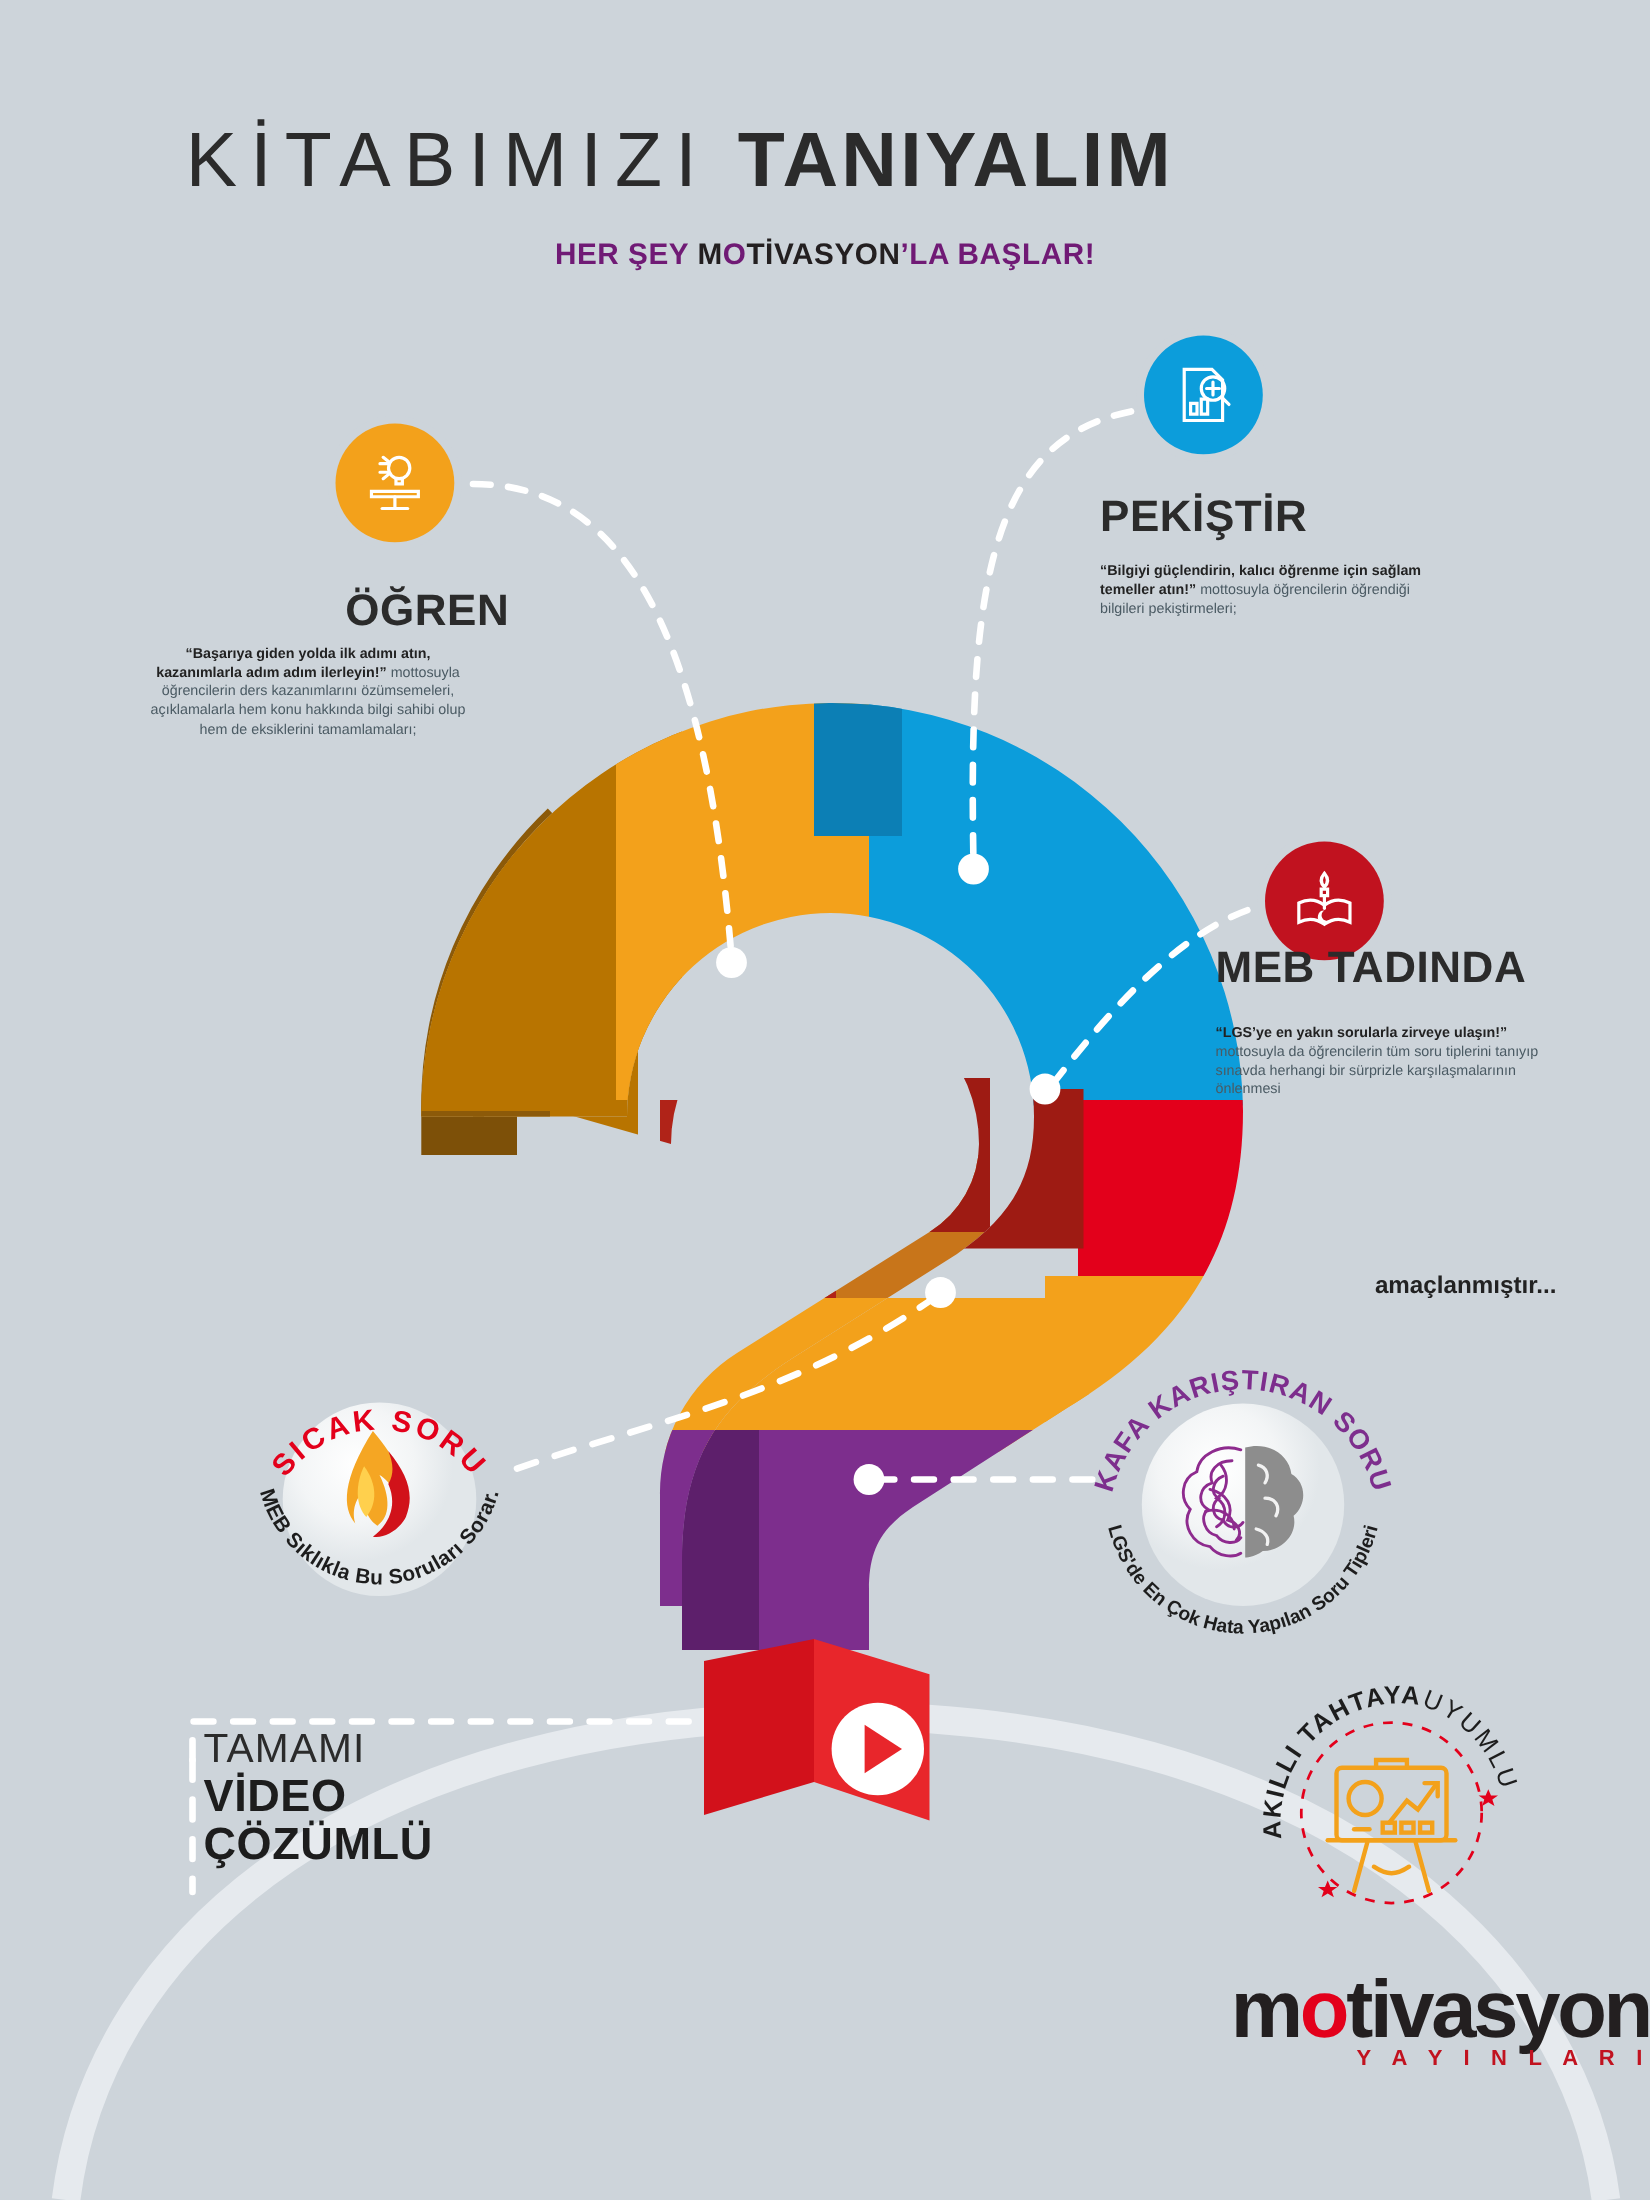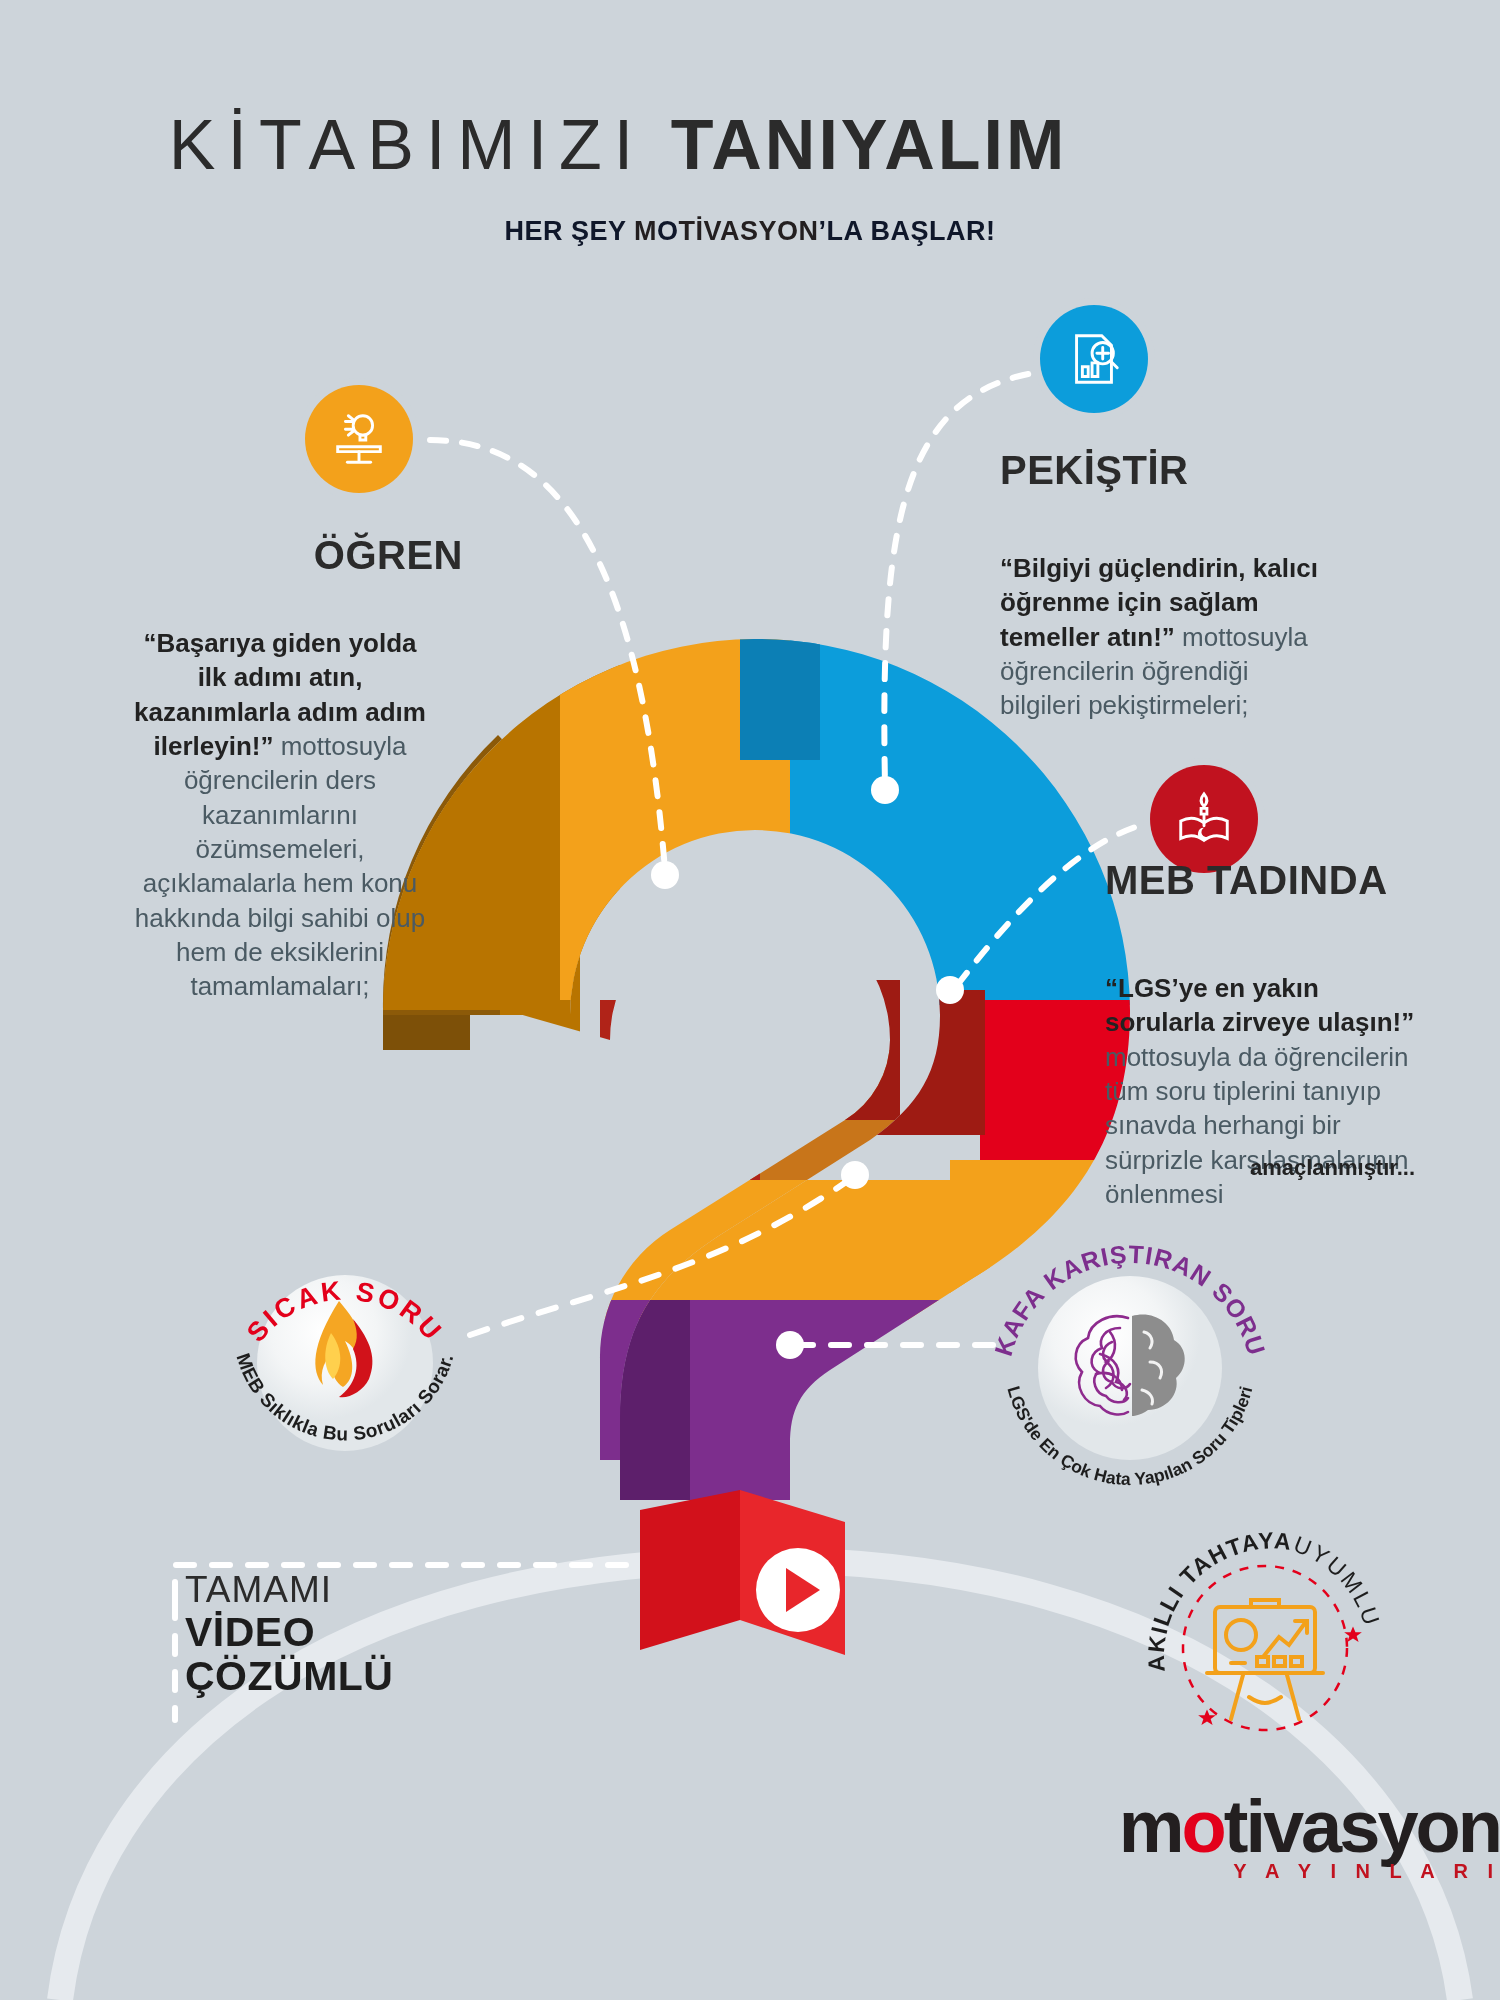--- a/index.html
+++ b/index.html
@@ -17,25 +17,25 @@
   #title{
     top:110px;left:0;width:1236px;text-align:center;
     font-size:70px;letter-spacing:6px;color:#2b2b2b;line-height:1;
   }
   #title .light{font-weight:300;letter-spacing:12px;}
   #title .bold{font-weight:800;letter-spacing:3px;}
   #subtitle{
     top:218px;left:0;width:1500px;text-align:center;
     font-size:27px;font-weight:800;letter-spacing:.5px;line-height:1;
   }
-  #subtitle .red{color:#0f172a;}
+  #subtitle .red{color:#701a75;}
   #subtitle .dark{color:#231f20;}
 
   
-  .blk{font-size:26px;line-height:1.32;color:#4a5a63;margin-top:41px;}
+  .blk{font-size:13px;line-height:1.32;color:#4a5a63;}
   .blk b{color:#222;font-weight:800;}
   .head{font-size:40px;font-weight:800;color:#2b2b2b;letter-spacing:.5px;line-height:1;}
 
   
   #ogren-head{top:535px;left:0px;width:430px;text-align:right;margin-left:33px;}
   #ogren-body{top:585px;left:130px;width:300px;text-align:center;}
 
   
   #pekistir-head{top:450px;left:1000px;width:300px;text-align:left;}
   #pekistir-body{top:510px;left:1000px;width:320px;text-align:left;}

